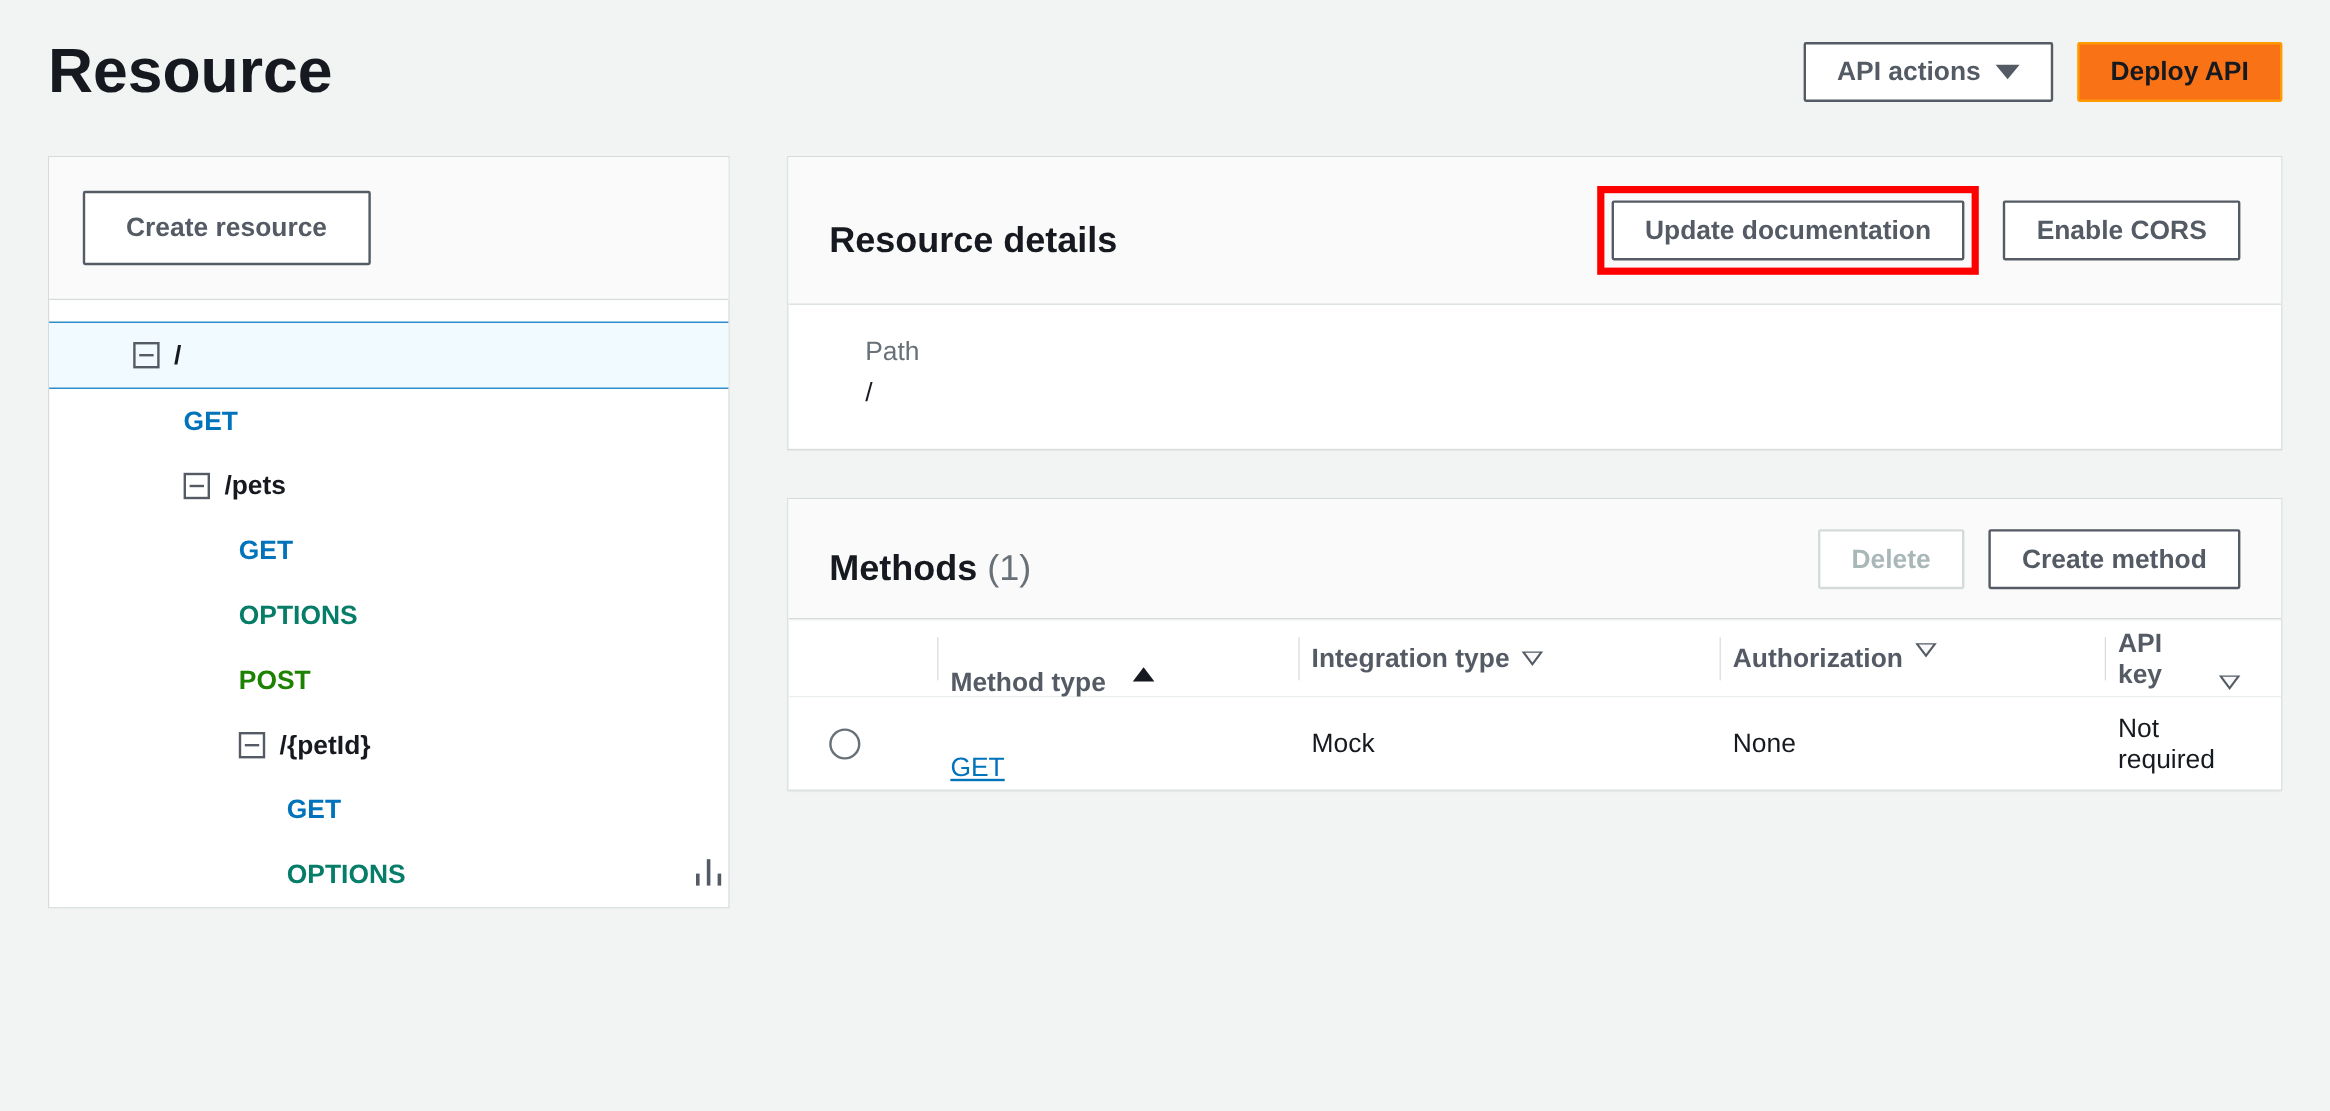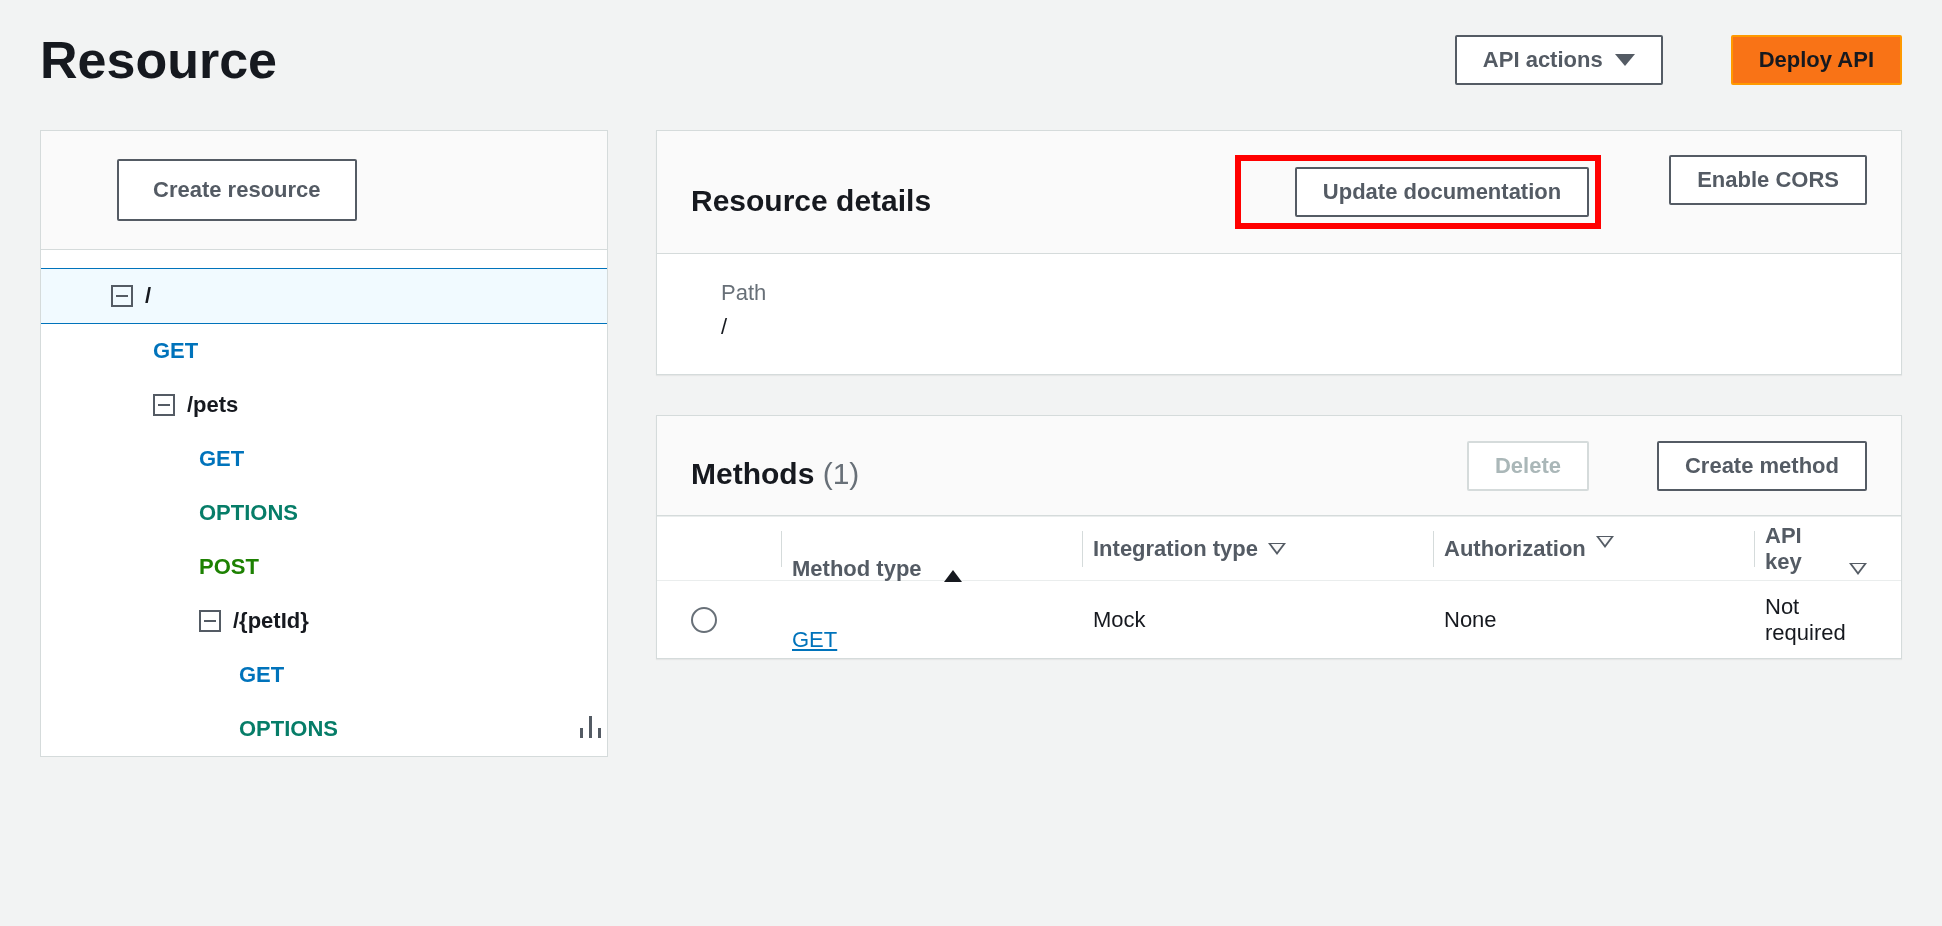--- a/index.html
+++ b/index.html
@@ -36,21 +36,20 @@
     gap: 12px;
     padding: 10px 26px;
     font-size: 22px;
     font-weight: 700;
     border: 2px solid #545b64;
     background: #fff;
     color: #545b64;
     cursor: pointer;
     border-radius: 2px;
     white-space: nowrap;
-    margin-left: 48px;
   }
   .btn-primary {
     background: #f97316;
     border-color: #ff9900;
     color: #16191f;
   }
   .btn-disabled {
     border-color: #d5dbdb;
     color: #aab7b8;
     cursor: default;
@@ -141,21 +140,21 @@
   }
   .panel-title {
     font-size: 30px;
     font-weight:700;
     color:#16191f;
     margin-top:17px;
   }
   .panel-title .count {
     color:#687078; font-weight:400;
   }
-  .panel-actions { display:flex; gap:20px; align-items:flex-start;}
+  .panel-actions { display:flex; gap:20px; align-items:center;}
   .highlight-box {
     border: 6px solid #ff0000;
     padding: 6px;
     display:inline-block;
   }
   .details-body {
     display:flex;
     padding: 26px 34px 34px 34px;
     flex-direction: column;
   }
@@ -172,21 +171,21 @@
     display:flex;
     align-items:center;
     padding: 0 34px;
     height: 64px;
     border-top:1px solid #eaeded;
     font-size:22px;
     font-weight:700;
     color:#545b64;
   }
   .col-sel { width: 90px; }
-  .col-method { width: 290px; display:flex; align-items:flex-end; gap:22px;margin-top:41px; }
+  .col-method { width: 290px; display:flex; align-items:flex-start; gap:22px;margin-top:41px; }
   .col-integ { width: 340px; display:flex; align-items:center; gap:10px;}
   .col-auth { width: 310px; display:flex; align-items:flex-start; gap:10px;}
   .col-apikey { flex:1; display:flex; align-items:flex-end; gap:10px;}
   .vline { width:1px; height:36px; background:#d5dbdb; margin:0 10px 0 0;}
   .sort-up {
     width:0;height:0;border-left:9px solid transparent;border-right:9px solid transparent;border-bottom:12px solid #16191f;
   }
   .sort-empty {
     width:0;height:0;border-left:9px solid transparent;border-right:9px solid transparent;border-top:12px solid transparent;
     position:relative;

